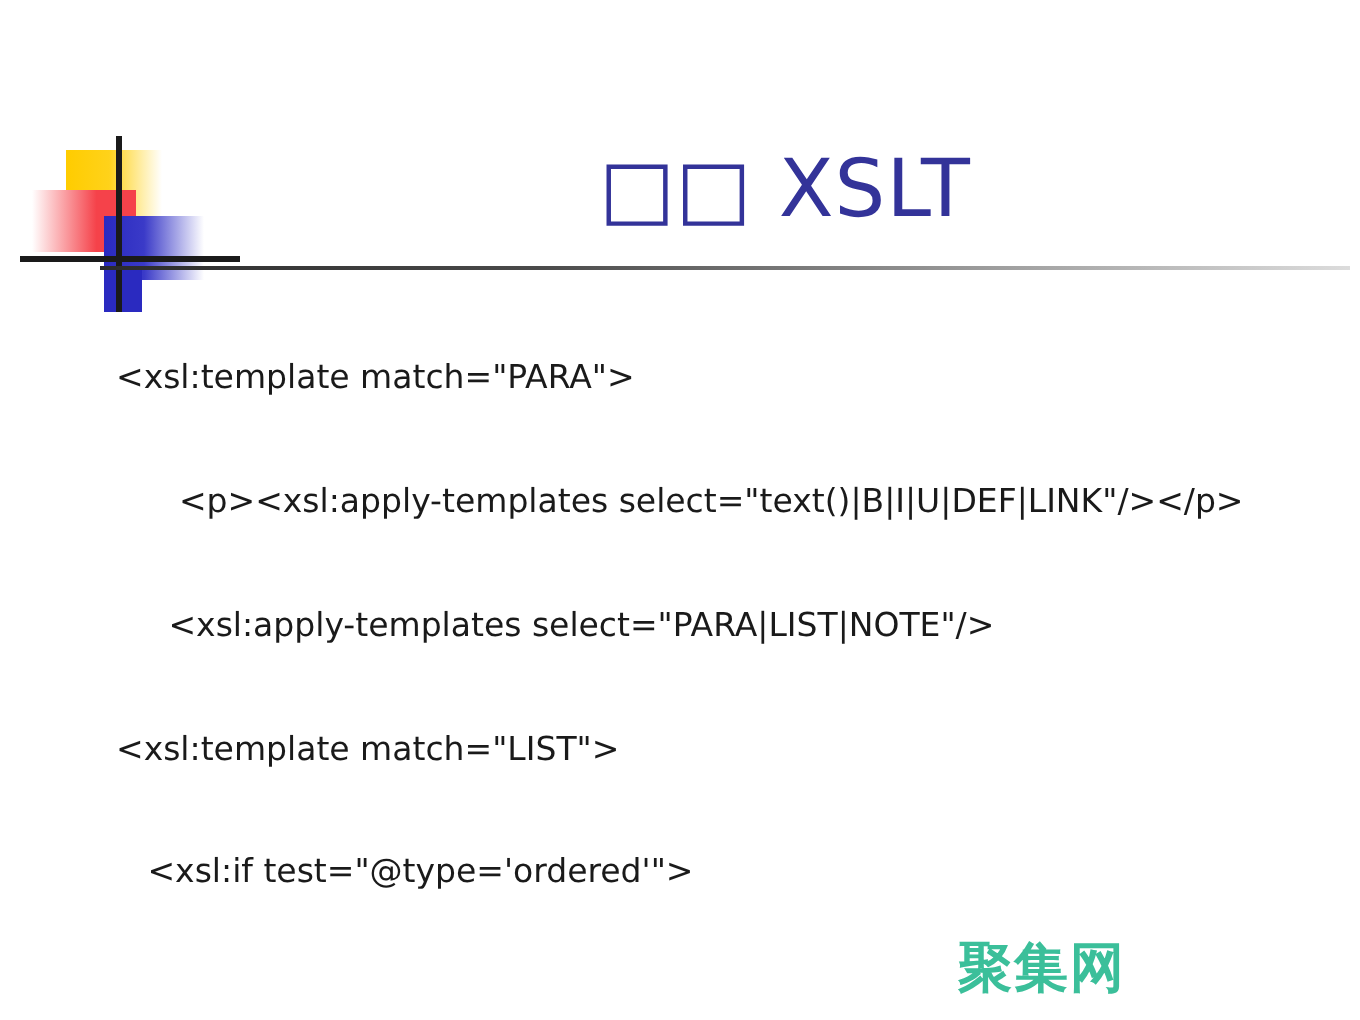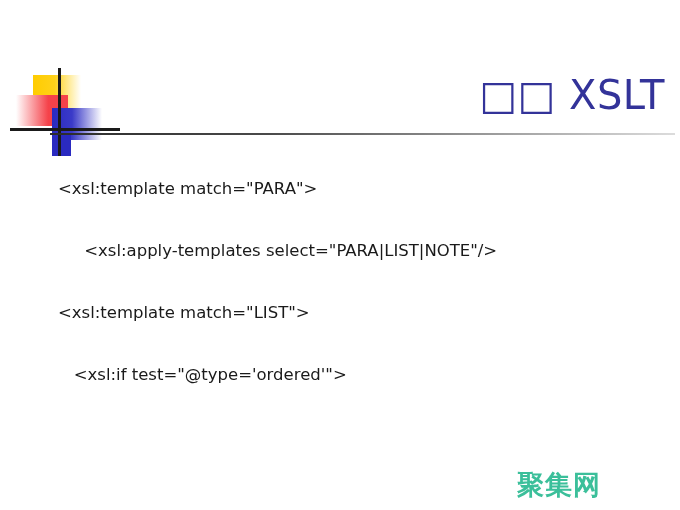--- a/index.html
+++ b/index.html
@@ -68,21 +68,21 @@
     width: 110px; height: 3px;
     background: #1a1a1a;
   }
 
   
   #slide-title {
     position: absolute;
     left: 120px;
     top: 72px;
     width: 545px;
-    text-align: right;
+    text-align: center;
     font-size: 40px;
     line-height: 46px;
     font-weight: 400;
     color: #333399;
     letter-spacing: 0.5px;
     white-space: nowrap;
   }
 
   
   #title-divider {
@@ -107,21 +107,21 @@
     font-family: "DejaVu Sans", "Liberation Sans", sans-serif;
   }
   .code-line {
     white-space: pre;
     height: 20.6px;
   }
 
   
   #watermark {
     position: absolute;
-    left: 517px;
+    left: 479px;
     top: 470px;
     font-size: 27px;
     line-height: 30px;
     font-weight: 700;
     color: #3BBF9A;
     letter-spacing: 1px;
     font-family: "DejaVu Sans", "Liberation Sans", sans-serif;
   }
 </style>
 </head>
@@ -137,20 +137,21 @@
     <div class="line-vert"></div>
     <div class="line-horz"></div>
   </div>
 
   <div id="slide-title">□□ XSLT</div>
 
   <div id="title-divider"></div>
 
   <div id="code-block">
     <div class="code-line">&lt;xsl:template match="PARA"&gt;</div>
+    <div class="code-line">      &lt;p&gt;&lt;xsl:apply-templates select="text()|B|I|U|DEF|LINK"/&gt;&lt;/p&gt;</div>
     <div class="code-line">     &lt;xsl:apply-templates select="PARA|LIST|NOTE"/&gt;</div>
     <div class="code-line">&lt;xsl:template match="LIST"&gt;</div>
     <div class="code-line">   &lt;xsl:if test="@type='ordered'"&gt;</div>
     
     
     
     
     
     
     

